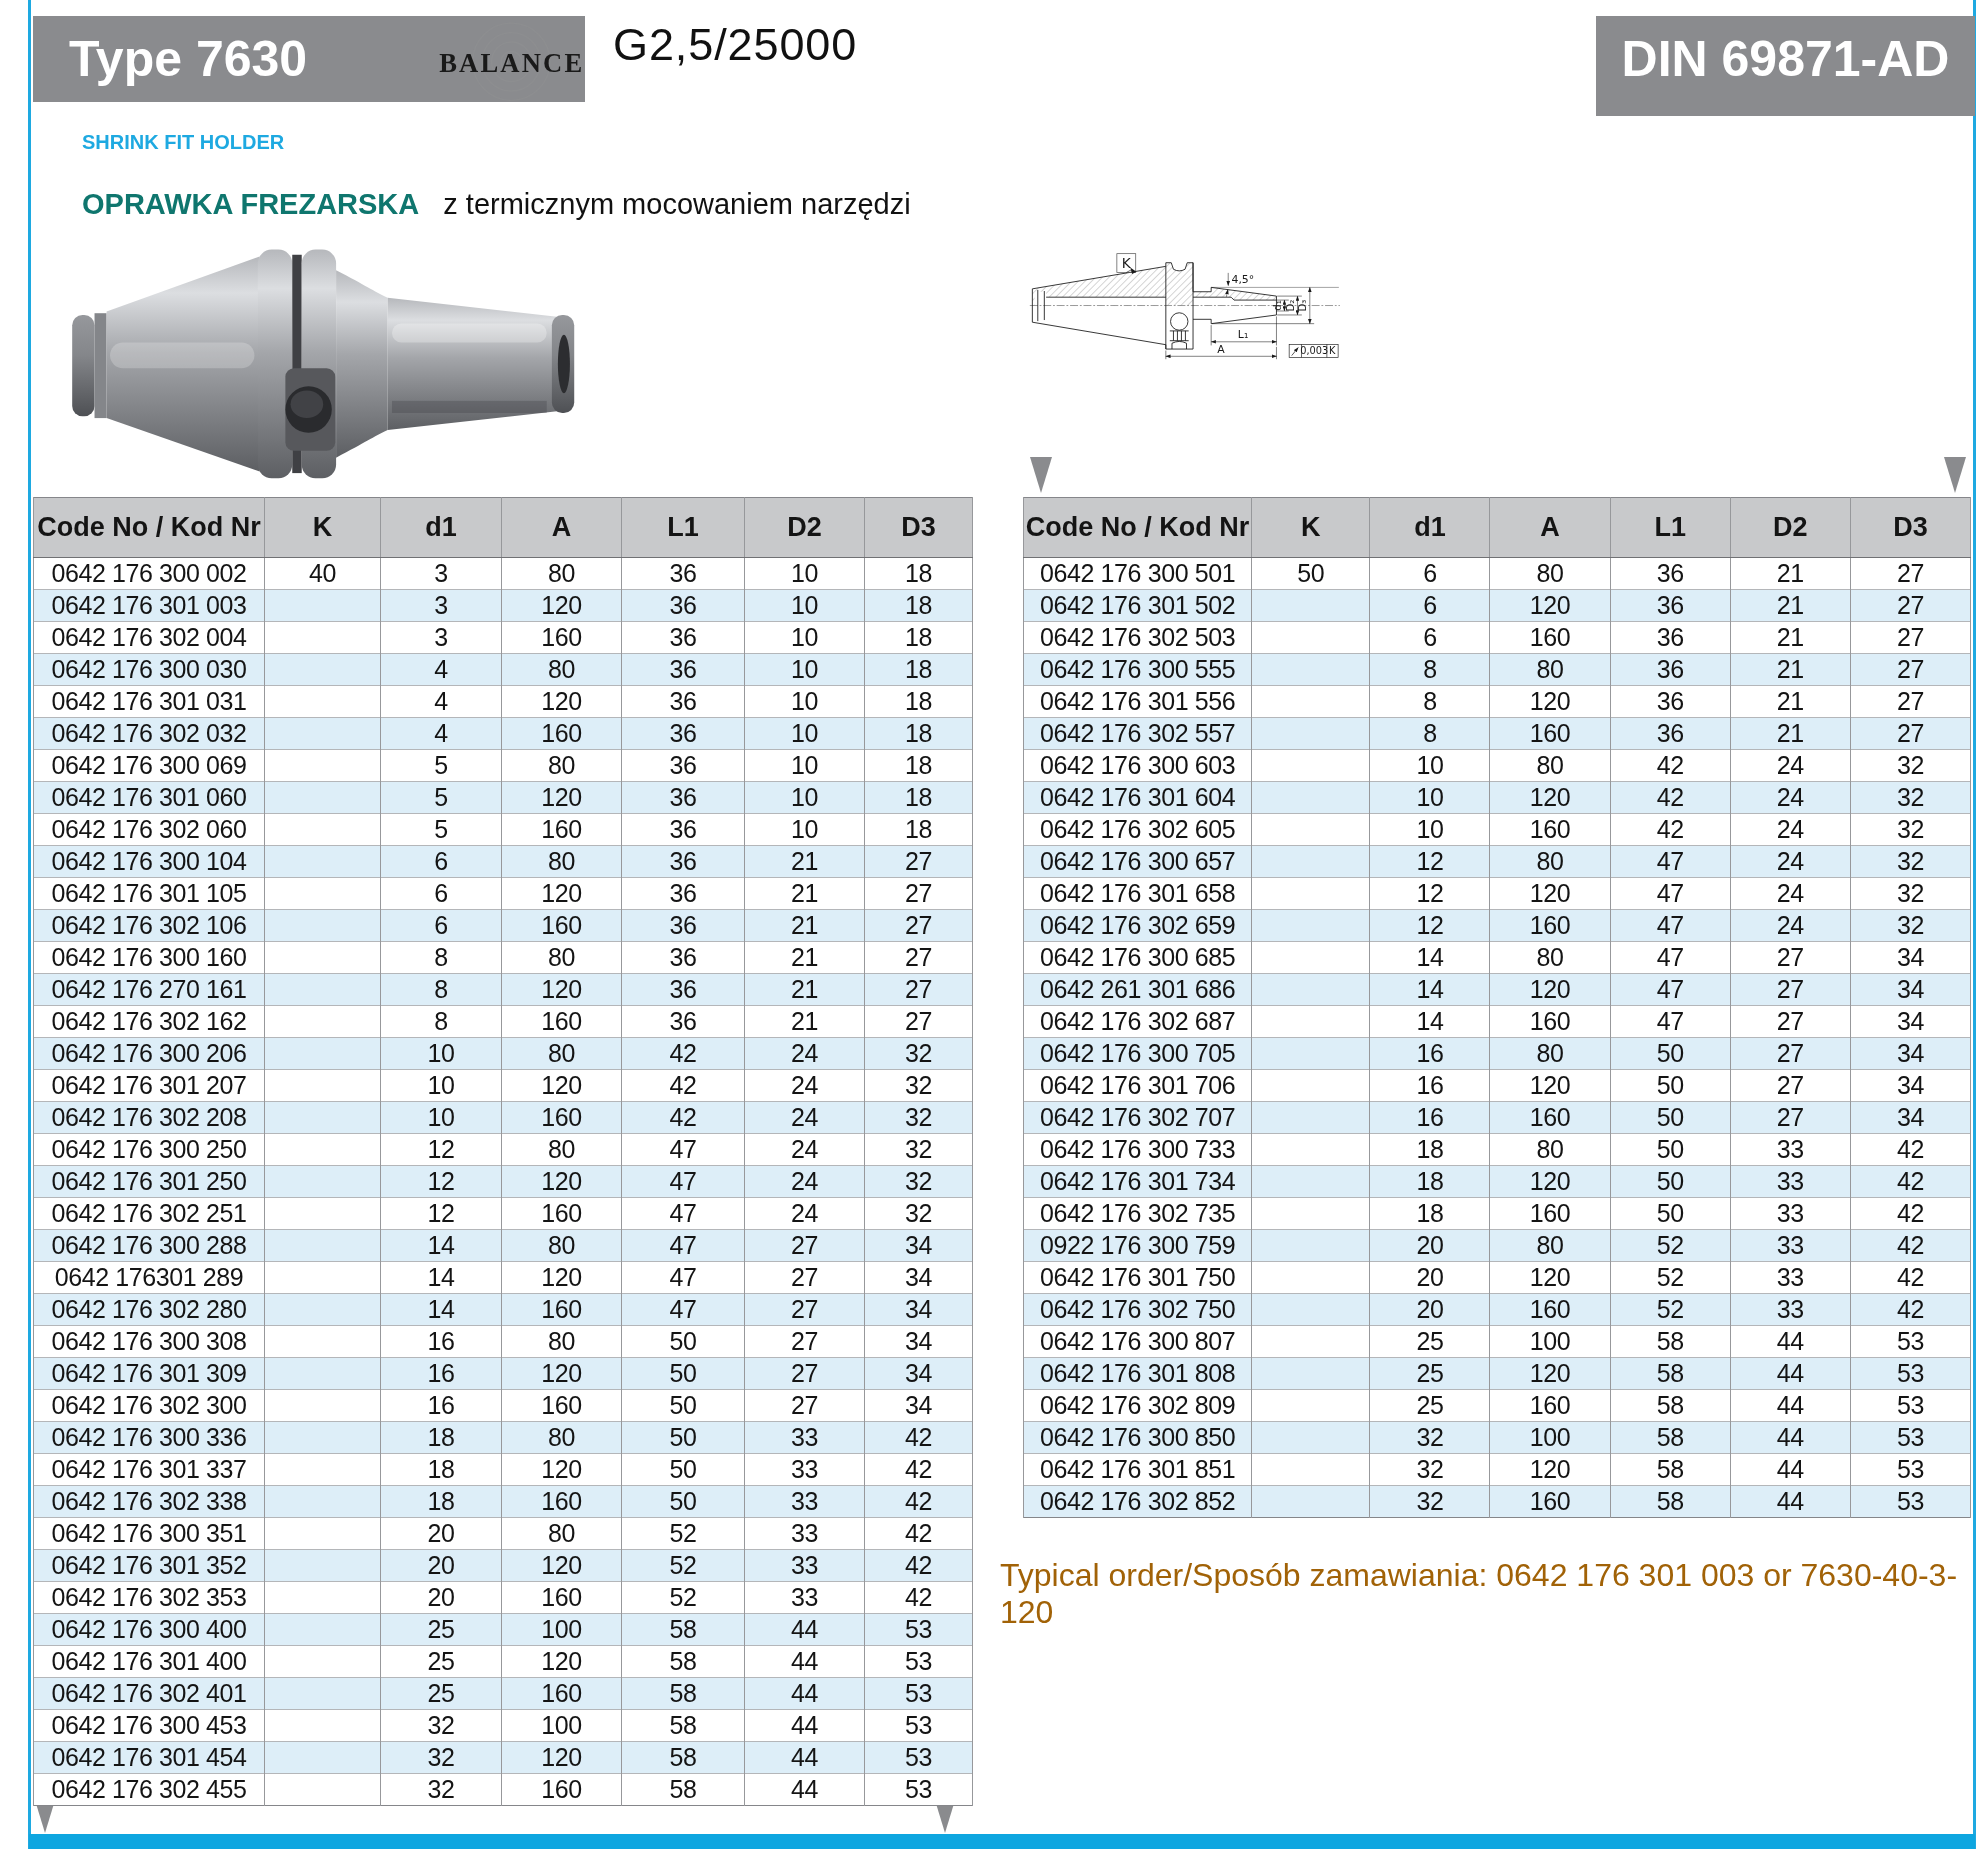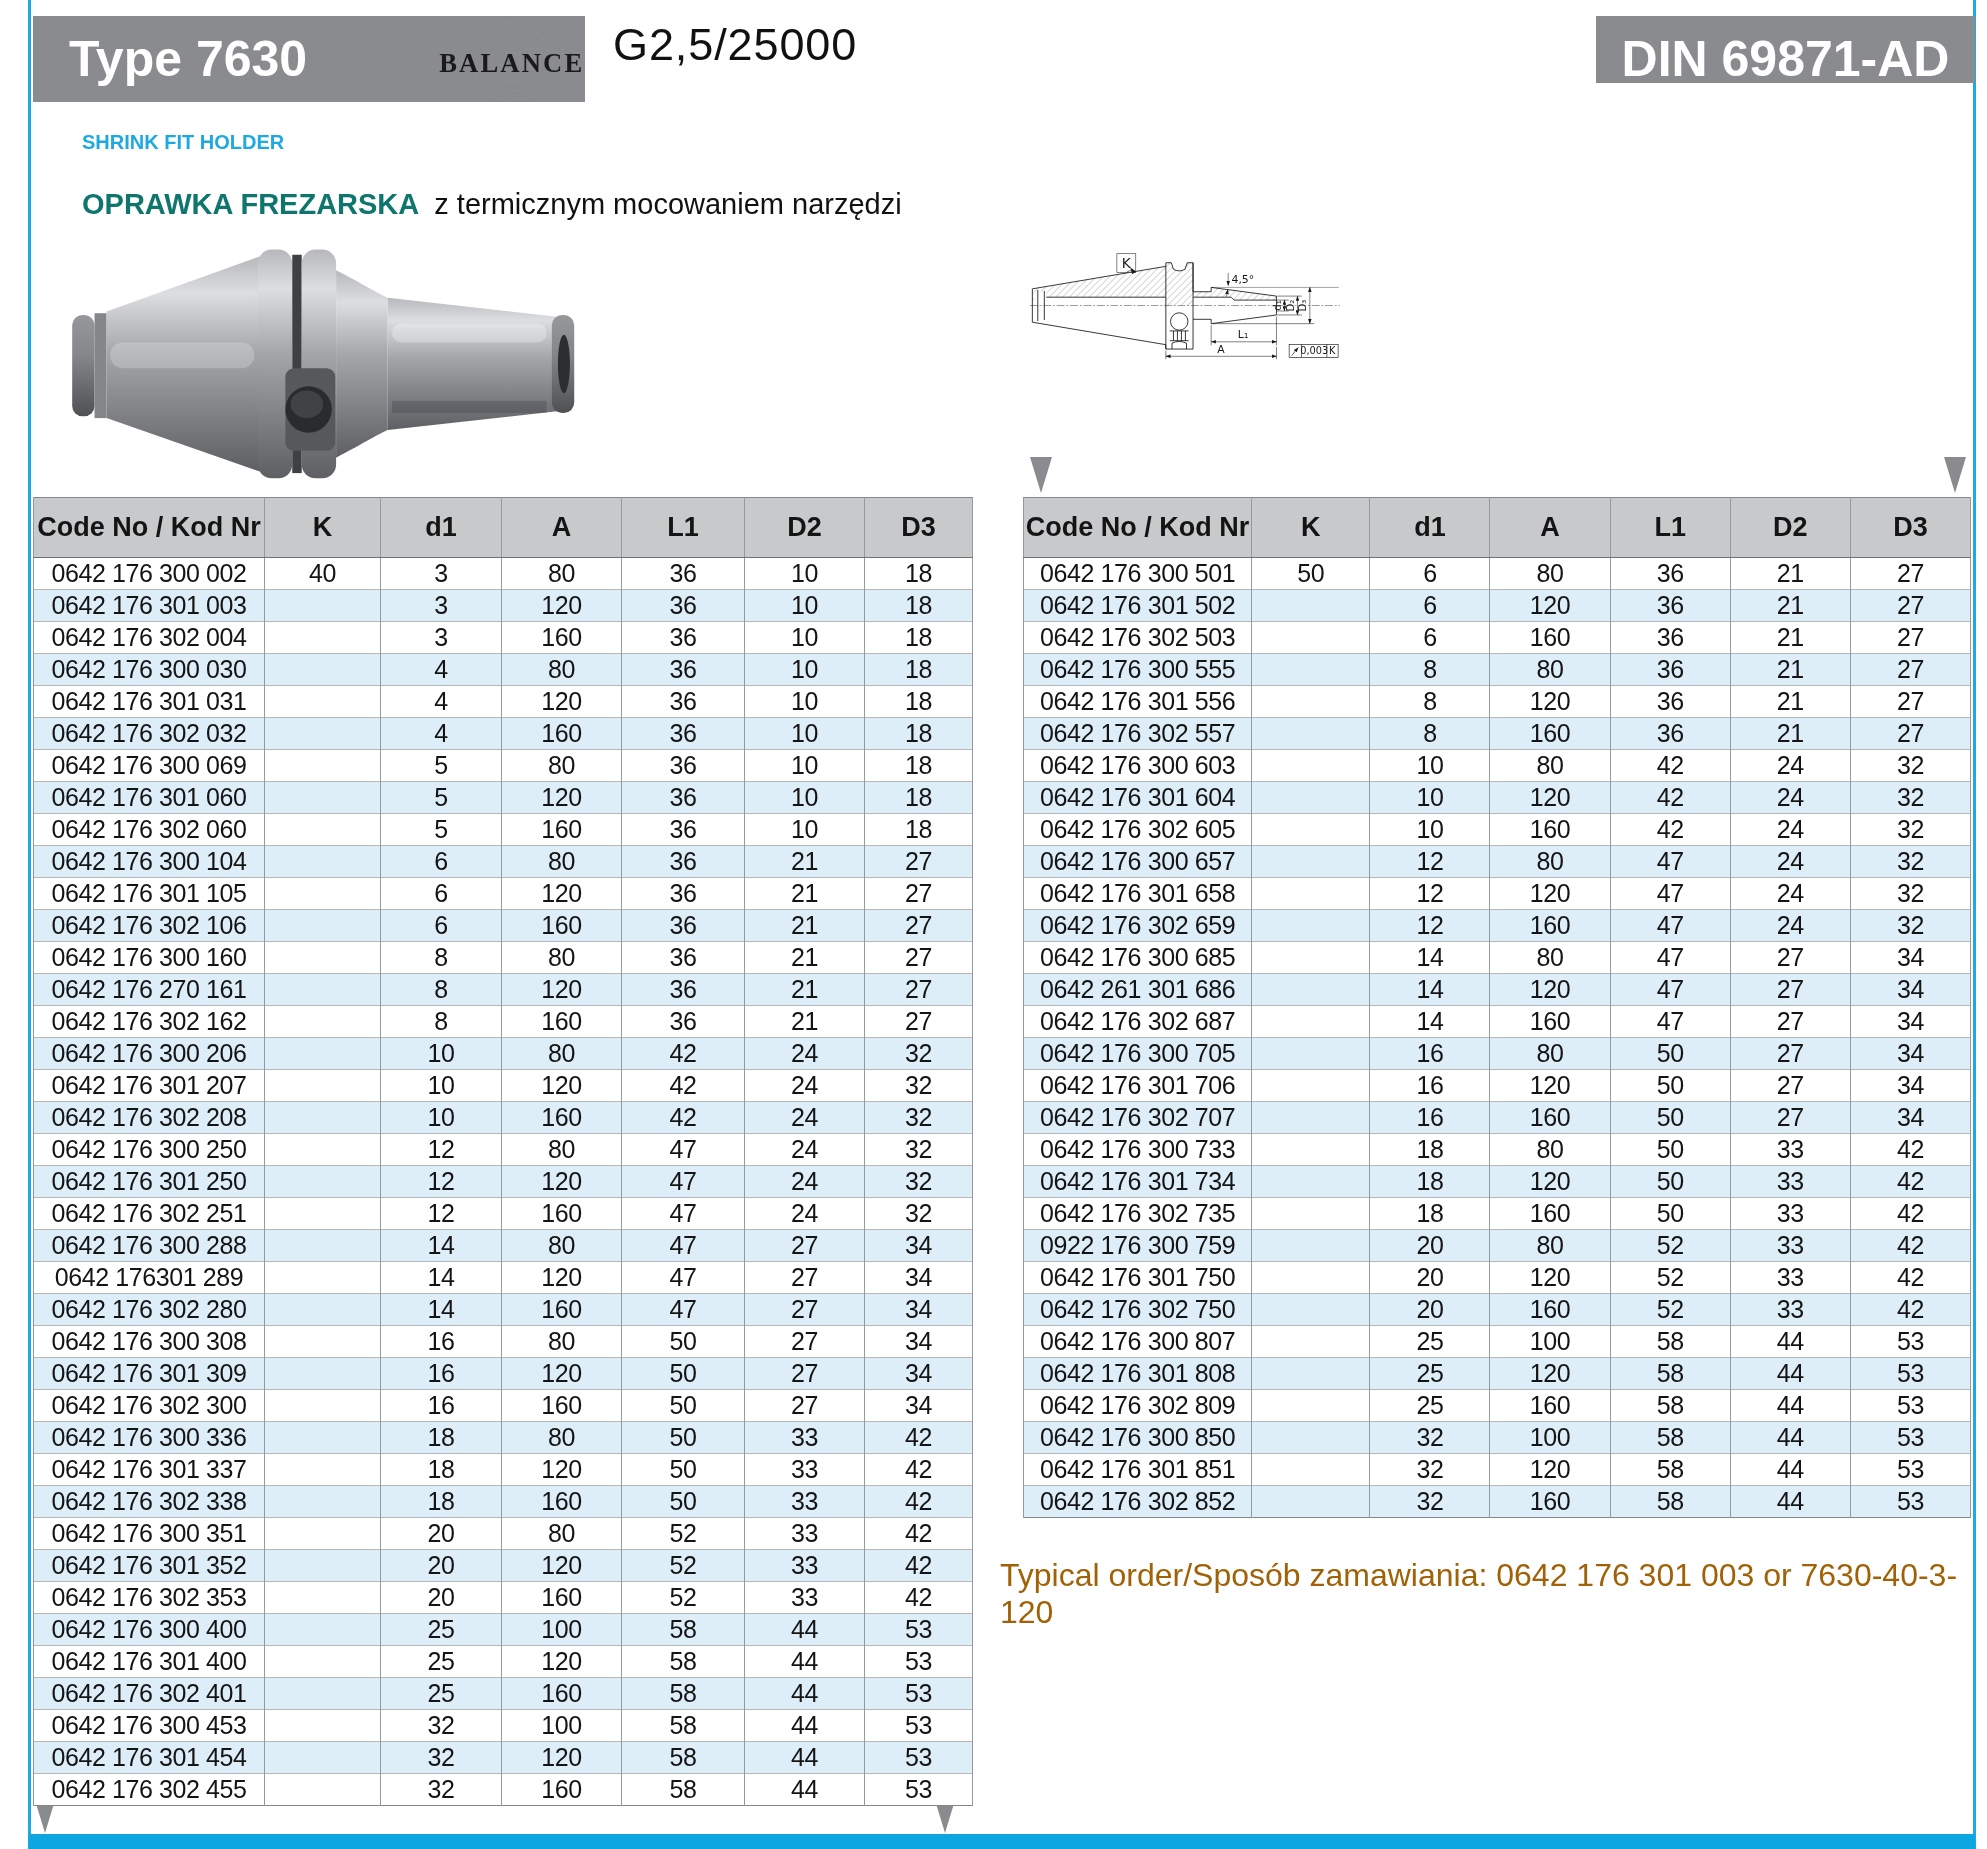--- a/index.html
+++ b/index.html
@@ -8,27 +8,27 @@
          font-family:"Liberation Sans", sans-serif; }
   .abs { position:absolute; }
 
   
   .edge-v { position:absolute; top:0; width:3.4px; height:1850px; background:#1ea9e1; }
   .edge-bottom { position:absolute; left:29px; top:1834px; width:1946px; height:15.5px; background:#0ea6e0; }
 
   
   .gray-box { background:#8a8b8e; color:#fff; font-weight:bold; font-size:50px; }
   .type-box { left:33px; top:15.5px; width:552px; height:86px; line-height:86px; padding-left:36px; }
-  .din-box  { left:1596px; top:15.5px; width:379px; height:67px; line-height:86px; text-align:center; }
+  .din-box  { left:1596px; top:15.5px; width:379px; height:100px; line-height:86px; text-align:center; }
   .g-grade  { left:613px; top:19px; font-size:45px; color:#111; letter-spacing:0.9px; }
 
   .sub1 { left:82px; top:131px; font-size:20px; font-weight:bold; color:#1ea9e1; }
   .sub2 { left:82px; top:188px; font-size:29px; }
   .sub2 .accent { color:#0f766e; font-weight:bold; }
-  .sub2 .rest   { color:#111; margin-left:15px; }
+  .sub2 .rest   { color:#111; margin-left:24px; }
 
   
   .tbl-wrap { position:absolute; top:497px; }
   .tbl-left  { left:33px;  width:940px; }
   .tbl-right { left:1023px; width:948px; }
   table { border-collapse:collapse; table-layout:fixed; width:100%;
           border:1.7px solid #85868a; }
   th { background:#c8c9cb; height:60px; font-size:27px; font-weight:bold;
        text-align:center; border-left:1.7px solid #97989b; border-right:1.7px solid #97989b;
        border-bottom:1.7px solid #707174; color:#141414; }

